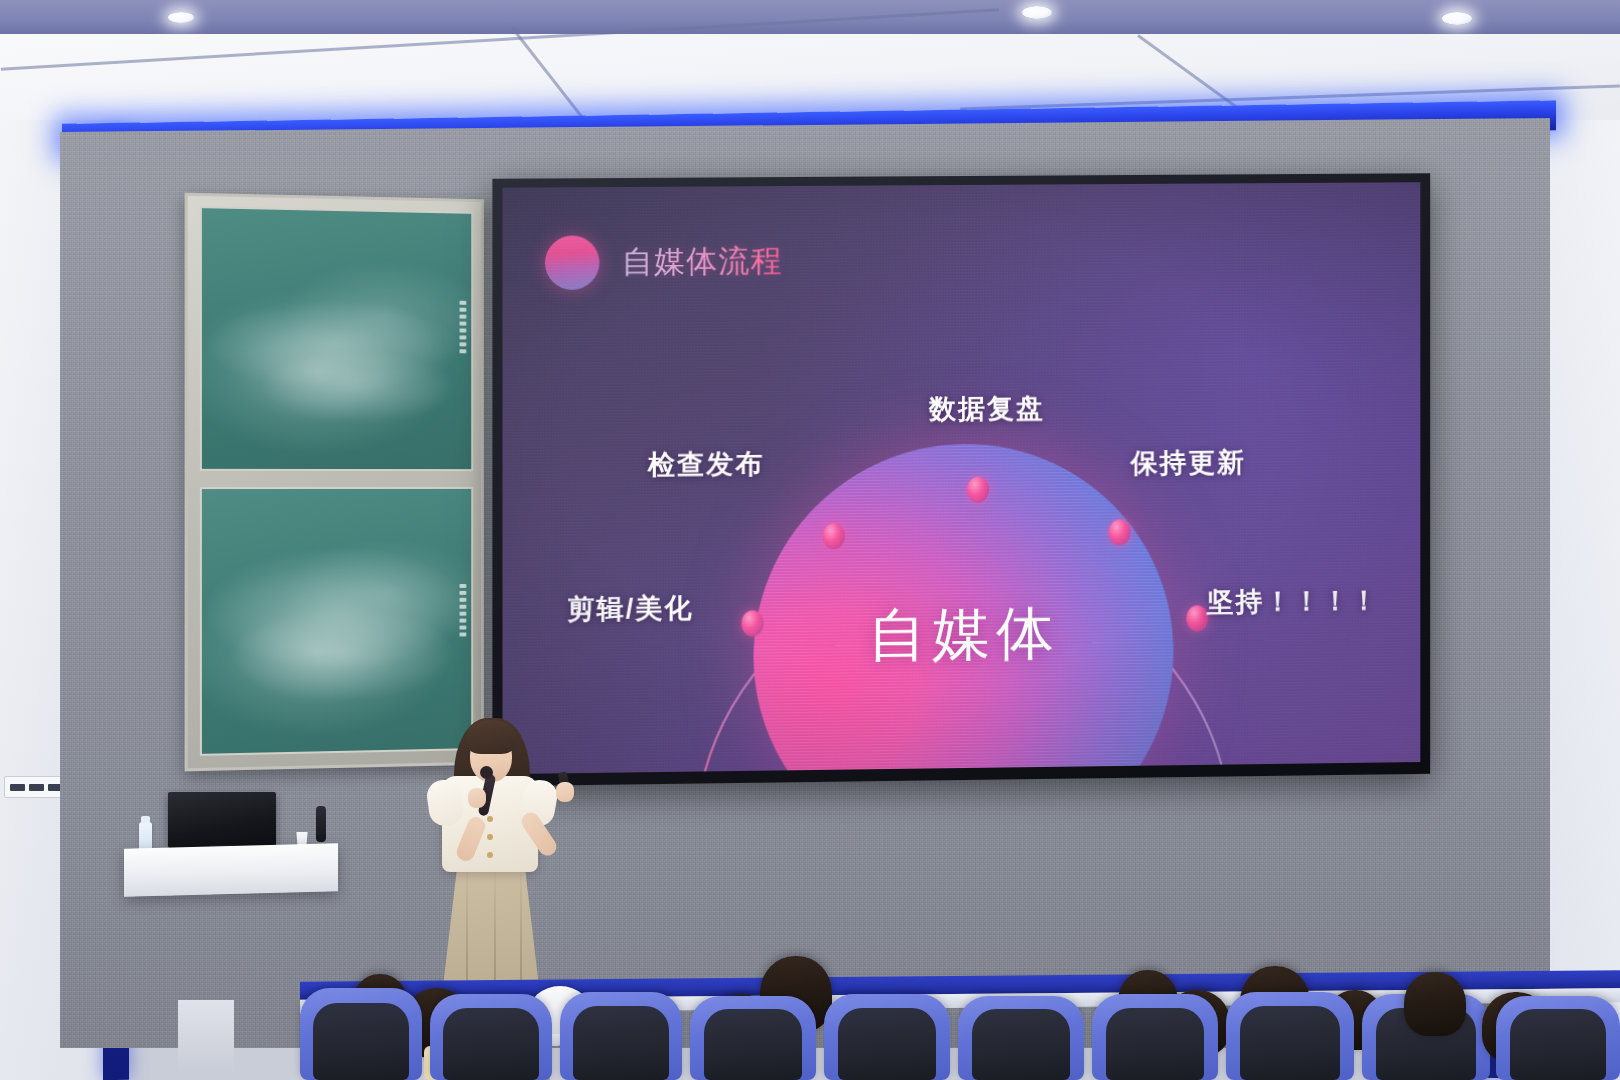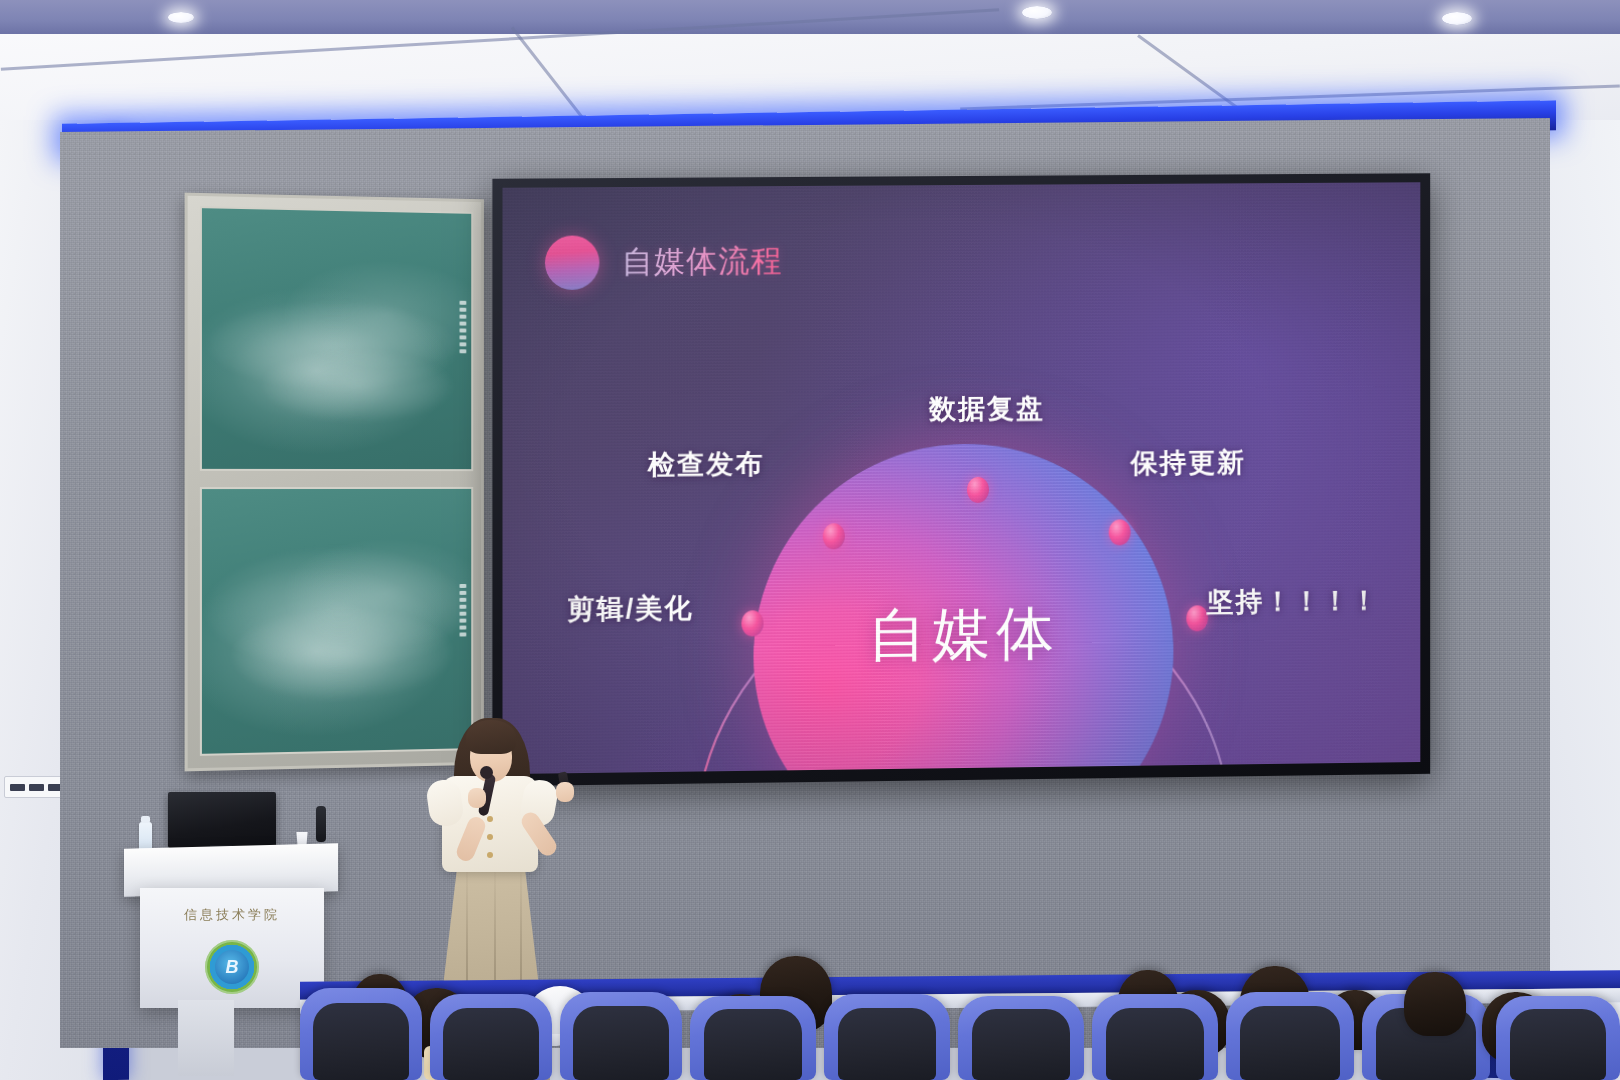--- a/index.html
+++ b/index.html
@@ -481,26 +481,20 @@
 
   <div class="monitor"></div>
   <div class="monitor-stand"></div>
   <div class="bottle">
     <div class="bottle-cap"></div>
   </div>
   <div class="cup"></div>
   <div class="desk-mic"></div>
 
   <div class="lectern-top"></div>
-  <div class="lectern-body">
-    <div class="lectern-text">信息技术学院</div>
-    <div class="emblem">
-      <div class="emblem-inner">B</div>
-    </div>
-  </div>
   <div class="lectern-post"></div>
 
   <div class="presenter">
     <div class="p-hair-back"></div>
     <div class="p-skirt">
       <div class="p-skirt-fold" style="left:34px;"></div>
       <div class="p-skirt-fold" style="left:62px;"></div>
       <div class="p-skirt-fold" style="left:88px;"></div>
     </div>
     <div class="p-top">

